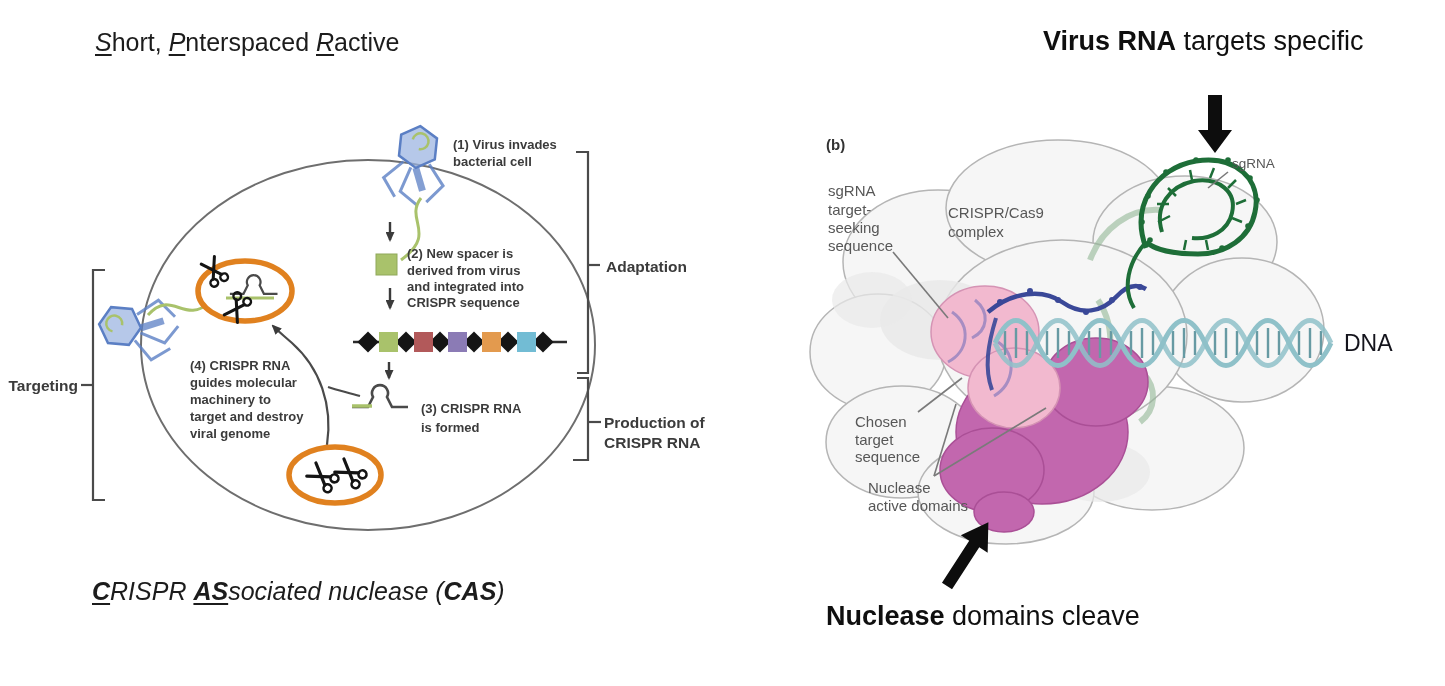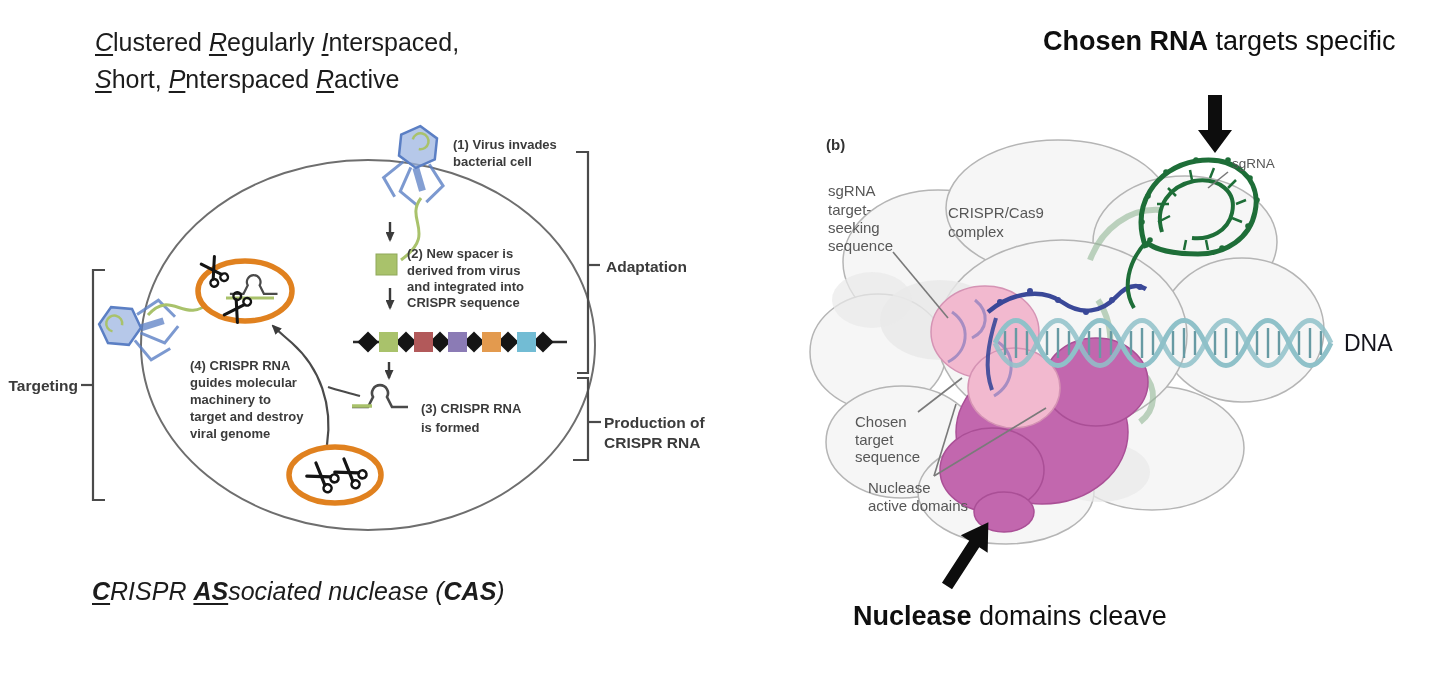--- a/index.html
+++ b/index.html
@@ -19,21 +19,20 @@
   .bracketlbl{font-size:15.5px;font-weight:bold;fill:#3b3b3b;}
   .figlbl{font-size:15px;fill:#575757;}
   .figlbl-sm{font-size:13.5px;fill:#575757;}
   .dnalbl{font-size:23px;fill:#14141c;}
   .panel-b{font-size:15px;font-weight:bold;fill:#333;}
 </style>
 </head>
 <body>
 
 <div class="abs title" style="left:95px;top:24px;">
-  <div><span class="init">C</span><span>lustered </span><span class="init">R</span><span>egularly </span><span class="init">I</span><span>nterspaced,</span></div>
   <div><span class="init">S</span><span>hort, </span><span class="init">P</span><span>nterspaced </span><span class="init">R</span><span>active</span></div>
 </div>
 
 <svg class="abs" style="left:0;top:95px;" width="760" height="470" viewBox="0 95 760 470">
   <defs>
     <marker id="ah" markerUnits="userSpaceOnUse" markerWidth="10" markerHeight="9" refX="8" refY="4.5" orient="auto">
       <path d="M0,0 L10,4.5 L0,9 Z" fill="#3b3b3b"></path>
     </marker>
     <g id="phage">
       <polygon points="0,-21 18,-10.5 18,10.5 0,21 -18,10.5 -18,-10.5" fill-opacity="0.72" stroke-width="2.5" fill="#9ab3e0" stroke="#5b7fc4"></polygon>
@@ -130,21 +129,21 @@
   <g>
     <ellipse cx="335" cy="475" rx="46" ry="28" fill="#ffffff" stroke-width="5.5" stroke="#e0811f"></ellipse>
     <use href="#scissors" transform="translate(322,477) rotate(-55)"></use>
     <use href="#scissors" transform="translate(350,473) rotate(-55)"></use>
   </g>
 </svg>
 
 <div class="abs caption" style="left:92px;top:577px;"><span class="bu">C</span><span>RISPR </span><span class="bu">AS</span><span>sociated nuclease (</span><span class="b">CAS</span><span>)</span></div>
 
 <div class="abs note" style="left:1043px;top:23px;">
-  <div><span class="b">Chosen RNA</span><span> targets specific</span></div>
+  <div><span class="b">Virus RNA</span><span> targets specific</span></div>
 </div>
 
 <svg class="abs" style="left:800px;top:90px;" width="645" height="500" viewBox="800 90 645 500">
 
   <g stroke="#b5b5b5" stroke-width="1.5">
     <ellipse cx="938" cy="262" rx="95" ry="72" fill="#f6f6f6"></ellipse>
     <ellipse cx="1058" cy="208" rx="112" ry="68" fill="#f6f6f6"></ellipse>
     <ellipse cx="1185" cy="242" rx="92" ry="66" fill="#f6f6f6"></ellipse>
     <ellipse cx="878" cy="352" rx="68" ry="58" fill="#f6f6f6"></ellipse>
     <ellipse cx="1242" cy="330" rx="82" ry="72" fill="#f6f6f6"></ellipse>
@@ -234,15 +233,15 @@
   <text x="948" y="218" class="figlbl">CRISPR/Cas9</text>
   <text x="948" y="237" class="figlbl">complex</text>
   <text x="1344" y="351" class="dnalbl">DNA</text>
   <text x="855" y="427" class="figlbl">Chosen</text>
   <text x="855" y="445" class="figlbl">target</text>
   <text x="855" y="462" class="figlbl">sequence</text>
   <text x="868" y="493" class="figlbl">Nuclease</text>
   <text x="868" y="511" class="figlbl">active domains</text>
 </svg>
 
-<div class="abs note" style="left:853px;top:598px;">
+<div class="abs note" style="left:826px;top:598px;">
   <div><span class="b">Nuclease</span><span> domains cleave</span></div>
 </div>
 
 </body></html>

